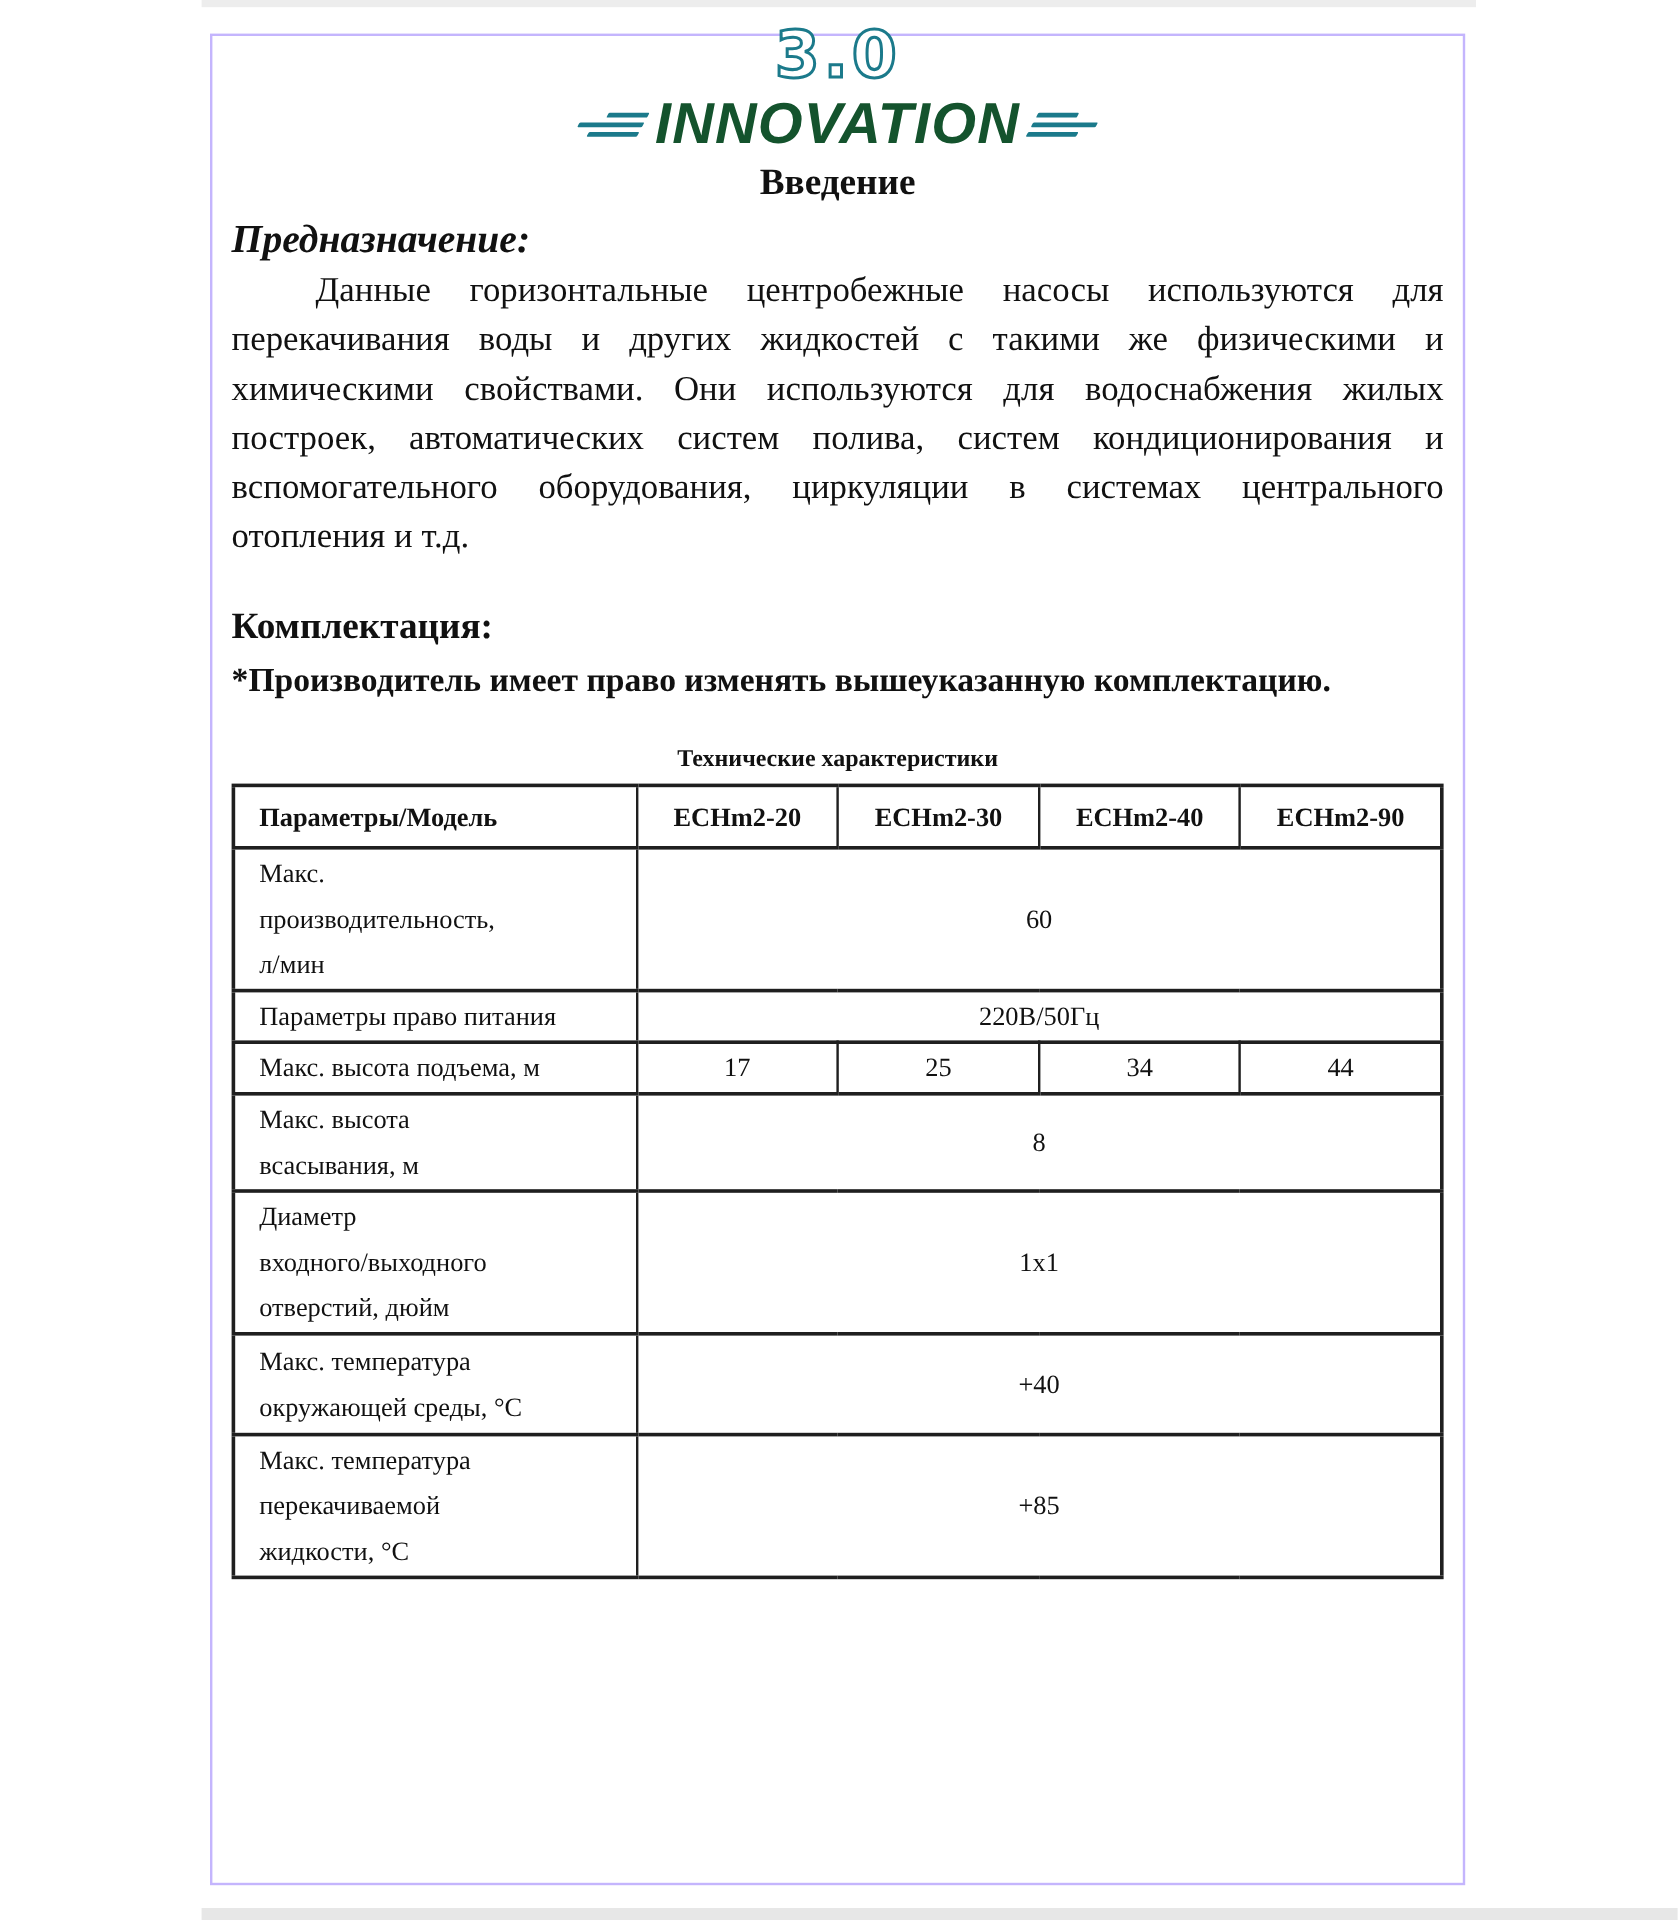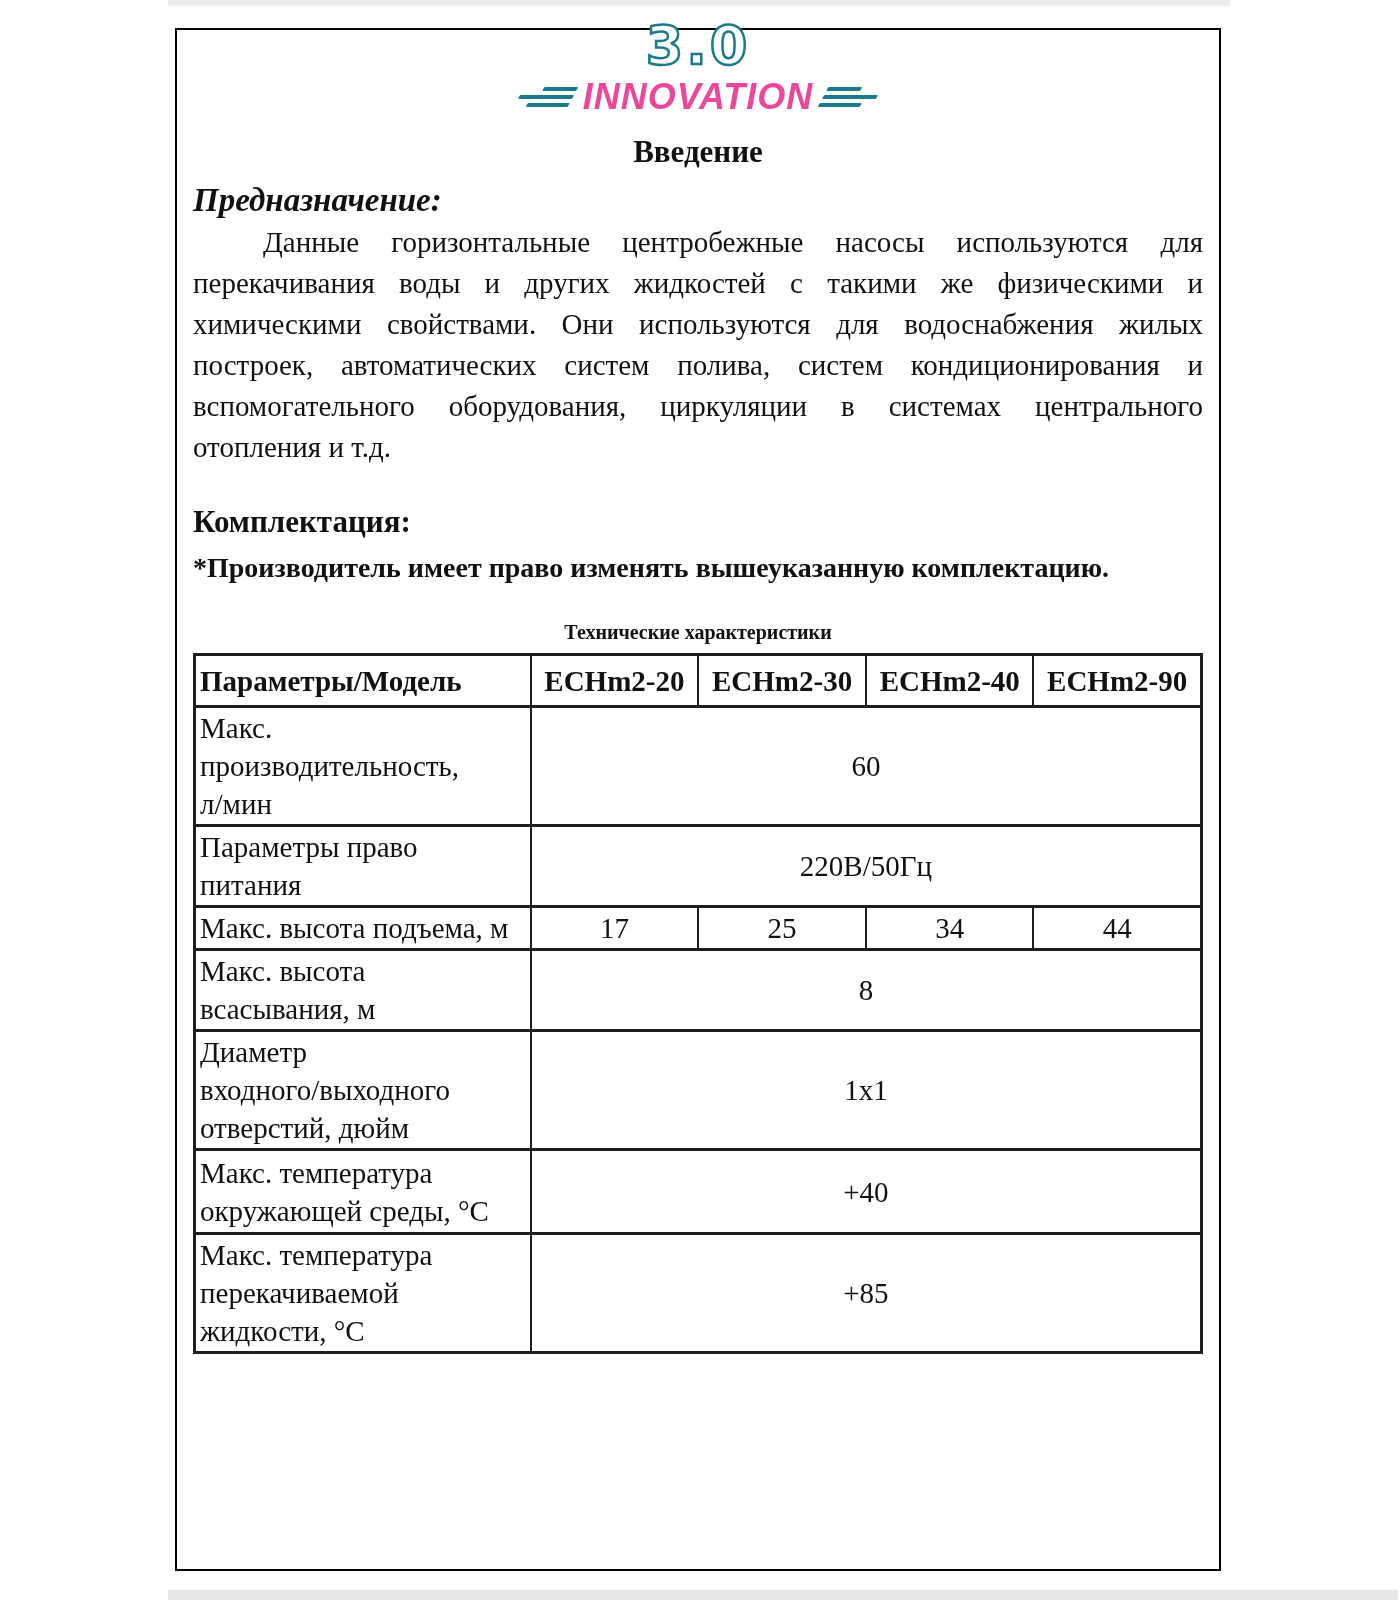--- a/index.html
+++ b/index.html
@@ -5,30 +5,30 @@
   html,body{margin:0;padding:0;}
   body{
     width:1400px;height:1600px;position:relative;background:#ffffff;
     font-family:"Liberation Serif", serif;color:#111;
     -webkit-font-smoothing:antialiased;
   }
   .edge-band-top{position:absolute;left:168px;top:0;width:1062px;height:6px;background:#ededed;}
   .edge-band-bottom{position:absolute;left:168px;top:1590px;width:1230px;height:10px;background:#e7e7e7;}
   .page{
     position:absolute;left:175px;top:28px;width:1046px;height:1543px;
-    border:2px solid #000000;background:#ffffff;box-sizing:border-box;
+    border:2px solid #c4b5fd;background:#ffffff;box-sizing:border-box;
   }
   .content{padding:102px 16px 0 16px;}
   
   .logo{position:absolute;top:-16px;left:50%;transform:translateX(-50%);text-align:center;width:420px;}
   .logo-version-svg{display:block;margin:0 auto;}
   .brand-row{display:flex;align-items:center;justify-content:center;gap:10px;margin-top:0;}
   .brand-text{
     font-family:"Liberation Sans", sans-serif;font-style:italic;font-weight:800;
-    font-size:36px;letter-spacing:1px;color:#ec4899;white-space:nowrap;
+    font-size:48px;letter-spacing:1px;color:#14532d;white-space:nowrap;
   }
   .speed-lines{display:inline-flex;flex-direction:column;gap:4px;transform:skewX(-28deg);}
   .speed-lines .bar{height:4px;background:#1b7a8b;border-radius:1px;}
   .sl-left{align-items:flex-end;}
   .sl-right{align-items:flex-start;}
   .bar-a{width:34px;}  .bar-b{width:54px;}  .bar-c{width:42px;}
   
   .doc-title{margin:0;text-align:center;font-size:31px;font-weight:bold;line-height:40px;}
   .purpose-heading{margin:6px 0 0;font-size:33px;font-weight:bold;font-style:italic;line-height:44px;}
   .purpose-text{
@@ -40,21 +40,21 @@
   .package-note{margin:8px 0 0;font-size:28px;font-weight:bold;line-height:36px;}
   
   .specs-title{margin:28px 0 0;text-align:center;font-size:20px;font-weight:bold;line-height:36px;}
   table.specs{
     width:100%;border-collapse:collapse;table-layout:fixed;margin-top:3px;
     border:3px solid #1f1f1f;
   }
   table.specs td,table.specs th{
     border-left:2px solid #1f1f1f;border-right:2px solid #1f1f1f;
     border-top:3px solid #1f1f1f;border-bottom:3px solid #1f1f1f;
-    font-size:29px;line-height:38px;vertical-align:middle;padding:1px 4px;
+    font-size:22px;line-height:38px;vertical-align:middle;padding:1px 20px;
     overflow:hidden;
   }
   th.param-cell,td.param-cell{
     text-align:left;padding-left:7px;white-space:pre-line;font-weight:normal;
   }
   th.param-cell{font-weight:bold;}
   th.model-cell{font-weight:bold;text-align:center;}
   td.value-cell{text-align:center;}
   tr.r-header{height:52px;}
   tr.r-power{height:42px;}

